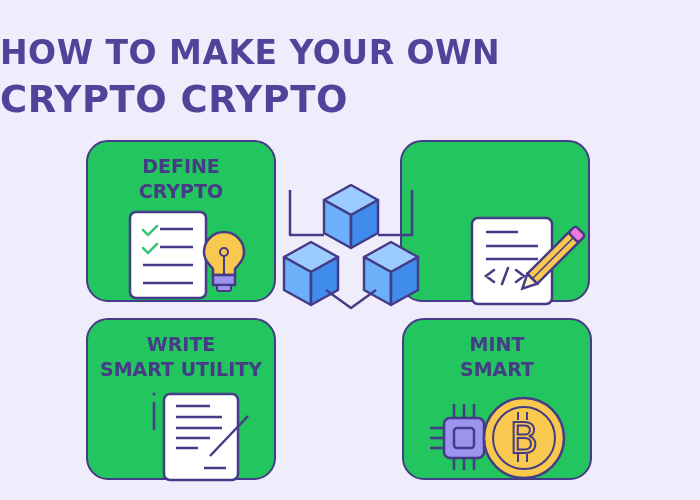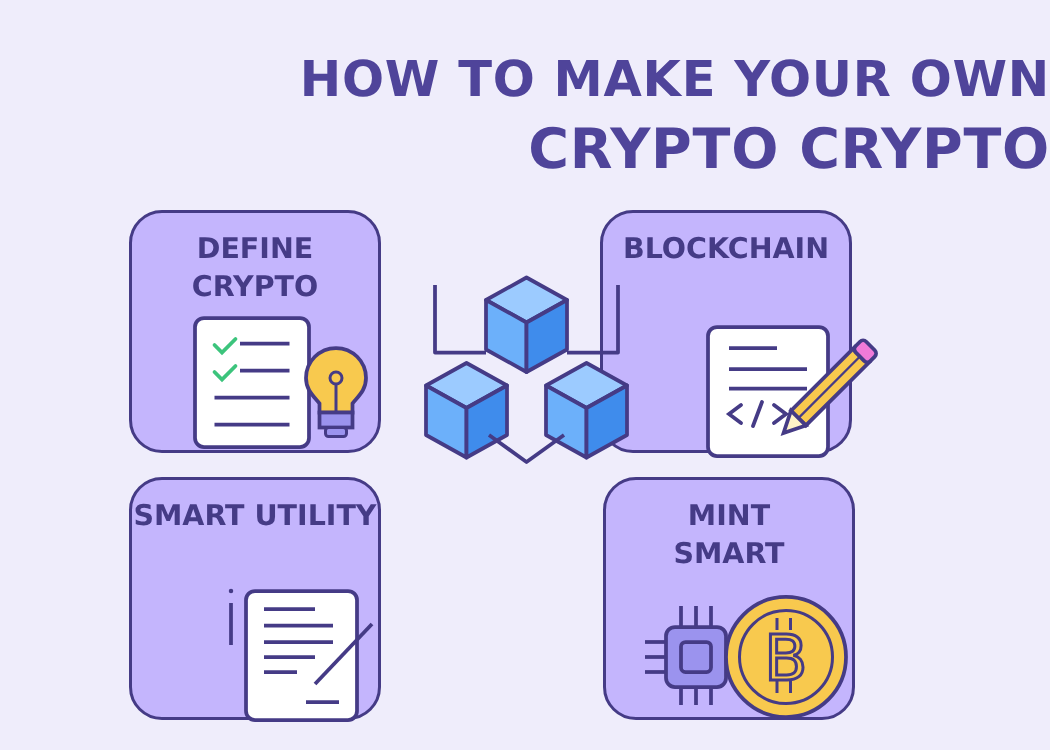--- a/index.html
+++ b/index.html
@@ -1,22 +1,22 @@
 <!DOCTYPE html>
 <html><head>
 <meta charset="utf-8">
 <style>
   html, body { margin:0; padding:0; }
   body { width:700px; height:500px; background:#efedfb; position:relative; overflow:hidden;
          font-family:"DejaVu Sans", sans-serif; }
-  .title { position:absolute; left:0; width:700px; text-align:right; color:#4f449a;
+  .title { position:absolute; left:0; width:700px; text-align:left; color:#4f449a;
            font-weight:bold; letter-spacing:0.5px; }
   .t1 { top:33px; font-size:33px; }
   .t2 { top:78px; font-size:37px; }
-  .card { position:absolute; width:168px; height:162px; background:#c4b5fd; border:2.5px solid #453b86;
+  .card { position:absolute; width:190px; height:162px; background:#22c55e; border:2.5px solid #453b86;
           border-radius:22px; box-sizing:border-box; }
   .card .lbl { position:absolute; left:0; right:0; text-align:center; color:#453b86; font-weight:bold;
                font-size:19px; line-height:25px; top:12px; }
   .card svg.ic { position:absolute; }
   #cubes { position:absolute; left:276px; top:180px; }
 </style>
 </head>
 <body>
 
 <div class="title t1">HOW TO MAKE YOUR OWN</div>
@@ -38,39 +38,39 @@
     <path d="M96 22 a20 20 0 0 1 20 20 c0 8 -5 12 -9 17 l0 6 l-22 0 l0 -6 c-4 -5 -9 -9 -9 -17 a20 20 0 0 1 20 -20z" fill="#f8c94e" stroke="#453b86" stroke-width="2.5"></path>
     <circle cx="96" cy="42" r="4" fill="none" stroke="#453b86" stroke-width="2"></circle>
     <line x1="96" y1="46" x2="96" y2="65" stroke="#453b86" stroke-width="2"></line>
     <rect x="85" y="65" width="22" height="10" fill="#9b93ee" stroke="#453b86" stroke-width="2.5"></rect>
     <rect x="89" y="75" width="14" height="6" rx="2" fill="#9b93ee" stroke="#453b86" stroke-width="2"></rect>
   </svg>
 </div>
 
 <div class="card" style="left:400px; top:140px;">
   <div class="lbl">
-    <div>BLOCKCHAIN</div>
   </div>
   <svg class="ic" style="left:68px; top:74px;" width="120" height="90" viewBox="0 0 120 90">
     <rect x="2" y="2" width="80" height="86" rx="6" fill="#fff" stroke="#453b86" stroke-width="2.5"></rect>
     <line x1="16" y1="16" x2="48" y2="16" stroke="#453b86" stroke-width="2.5"></line>
     <line x1="16" y1="30" x2="68" y2="30" stroke="#453b86" stroke-width="2.5"></line>
     <line x1="16" y1="43" x2="68" y2="43" stroke="#453b86" stroke-width="2.5"></line>
     <path d="M24 54 l-8 6 l8 6 M32 68 l6 -16 M46 54 l8 6 l-8 6" fill="none" stroke="#453b86" stroke-width="2.5" stroke-linecap="round"></path>
     <g transform="rotate(45 75 50)">
       <rect x="68" y="8" width="14" height="60" fill="#f8c94e" stroke="#453b86" stroke-width="2.5"></rect>
       <rect x="68" y="0" width="14" height="10" rx="3" fill="#f07ad8" stroke="#453b86" stroke-width="2.5"></rect>
       <path d="M68 68 l7 14 l7 -14z" fill="#fff3c8" stroke="#453b86" stroke-width="2.5"></path>
       <line x1="75" y1="10" x2="75" y2="68" stroke="#453b86" stroke-width="1.5"></line>
     </g>
   </svg>
 </div>
 
 <div class="card" style="left:86px; top:318px;">
   <div class="lbl">
+    <div>WRITE</div>
     <div>SMART UTILITY</div>
   </div>
   <svg class="ic" style="left:62px; top:70px;" width="110" height="92" viewBox="0 0 110 92">
     <line x1="4" y1="12" x2="4" y2="40" stroke="#453b86" stroke-width="2.5"></line>
     <circle cx="4" cy="4" r="1.5" fill="#453b86"></circle>
     <rect x="14" y="4" width="74" height="86" rx="6" fill="#fff" stroke="#453b86" stroke-width="2.5"></rect>
     <line x1="26" y1="16" x2="60" y2="16" stroke="#453b86" stroke-width="2.5"></line>
     <line x1="26" y1="27" x2="72" y2="27" stroke="#453b86" stroke-width="2.5"></line>
     <line x1="26" y1="38" x2="72" y2="38" stroke="#453b86" stroke-width="2.5"></line>
     <line x1="26" y1="48" x2="60" y2="48" stroke="#453b86" stroke-width="2.5"></line>

